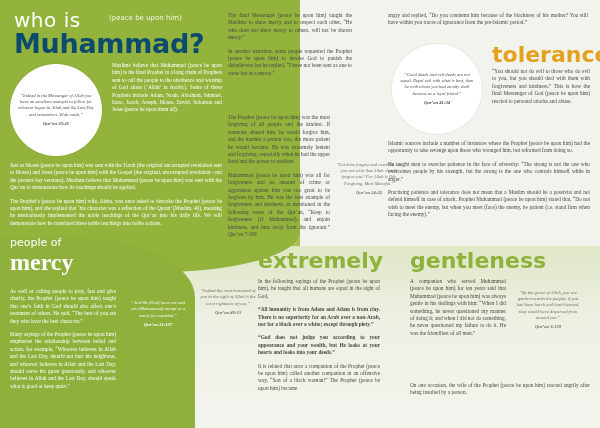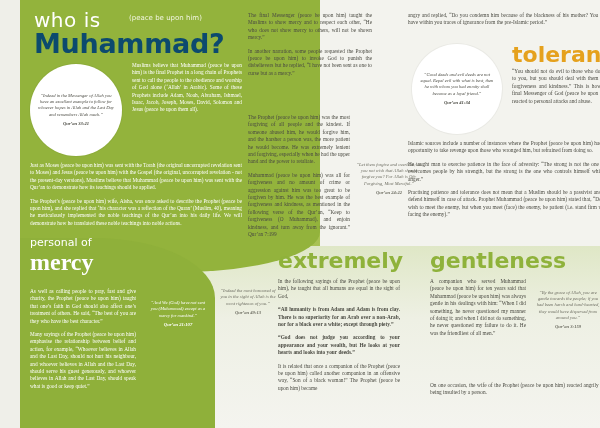--- a/index.html
+++ b/index.html
@@ -3,21 +3,21 @@
 <meta charset="utf-8">
 <style>
   html,body{margin:0;padding:0;}
   body{
     width:600px;height:428px;overflow:hidden;
     background:#efefe9;
     font-family:"Liberation Serif", serif;
     color:#3b3b36;
     position:relative;
   }
-  .page{position:absolute;inset:0;margin-left:20px;}
+  .page{position:absolute;inset:0;}
   .bg-green-left-dark{
     position:absolute;left:0;top:0;width:300px;height:246px;
     background:linear-gradient(100deg,#8fb23b 0%,#9dba46 60%,#a9c254 100%);
   }
   .bg-white-right{
     position:absolute;left:300px;top:0;width:300px;height:246px;background:#f3f3ee;
   }
   .bg-lower{
     position:absolute;left:0;top:246px;width:600px;height:182px;background:#f3f3ee;
   }
@@ -146,21 +146,21 @@
     <p>“You should not do evil to those who do evil to you, but you should deal with them with forgiveness and kindness.” This is how the final Messenger of God (peace be upon him) reacted to personal attacks and abuse.</p>
   </div>
 
   <div class="col body onwhite" style="left:388px;top:140px;width:202px;">
     <p>Islamic sources include a number of instances where the Prophet (peace be upon him) had the opportunity to take revenge upon those who wronged him, but refrained from doing so.</p>
     <p>He taught man to exercise patience in the face of adversity: “The strong is not the one who overcomes people by his strength, but the strong is the one who controls himself while in anger.”</p>
     <p>Practising patience and tolerance does not mean that a Muslim should be a passivist and not defend himself in case of attack. Prophet Muhammad (peace be upon him) stated that, “Do not wish to meet the enemy, but when you meet (face) the enemy, be patient (i.e. stand firm when facing the enemy).”</p>
   </div>
 
   <div class="col" style="left:10px;top:236px;width:170px;">
-    <div class="h-mission">personal of</div>
+    <div class="h-mission">people of</div>
     <div class="h-mercy">mercy</div>
   </div>
 
   <div class="col body ongreen" style="left:10px;top:288px;width:106px;">
     <p>As well as calling people to pray, fast and give charity, the Prophet (peace be upon him) taught that one’s faith in God should also affect one’s treatment of others. He said, “The best of you are they who have the best character.”</p>
     <p>Many sayings of the Prophet (peace be upon him) emphasise the relationship between belief and action, for example, “Whoever believes in Allah and the Last Day, should not hurt his neighbour, and whoever believes in Allah and the Last Day, should serve his guest generously, and whoever believes in Allah and the Last Day, should speak what is good or keep quiet.”</p>
   </div>
 
   <div class="quote q-ghost-white" style="left:122px;top:278px;width:72px;height:72px;font-size:4.6px;line-height:6.2px;">
     <span class="qtext">“And We (God) have not sent you (Muhammad) except as a mercy for mankind.”</span>

